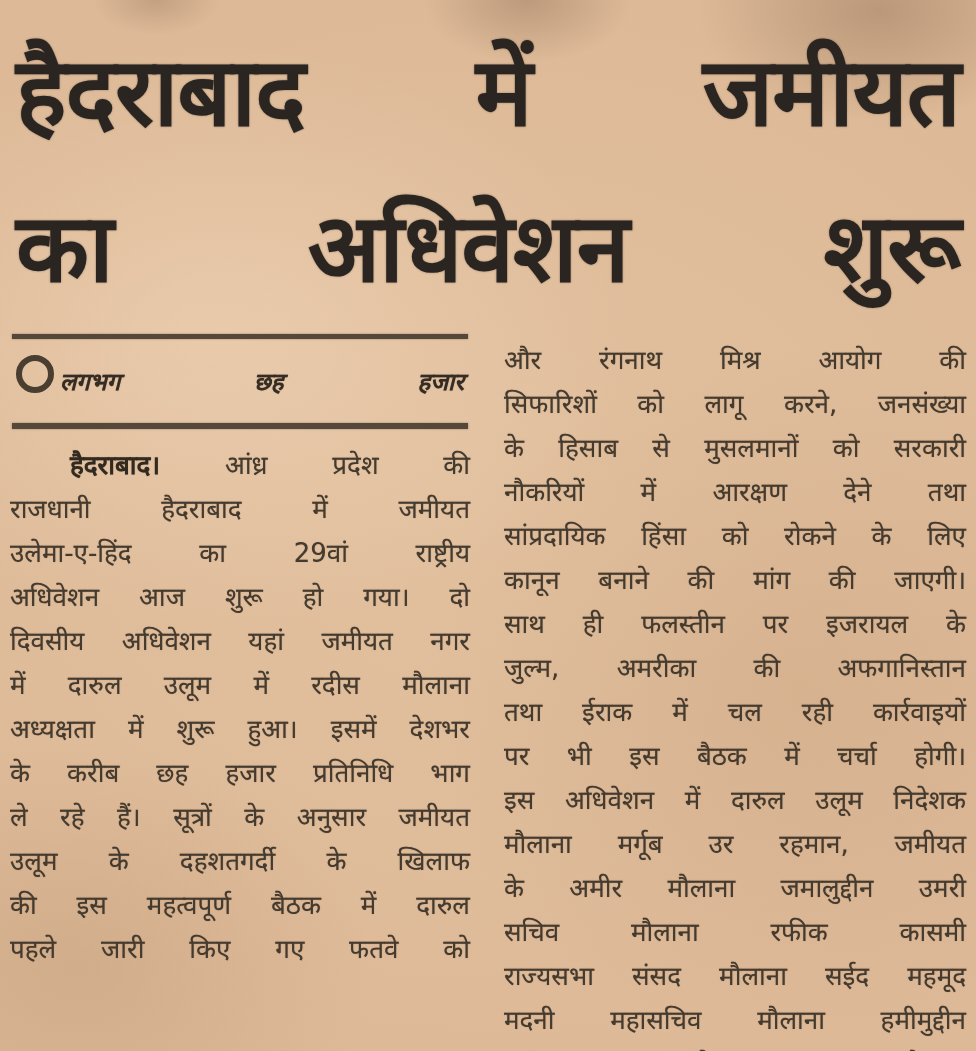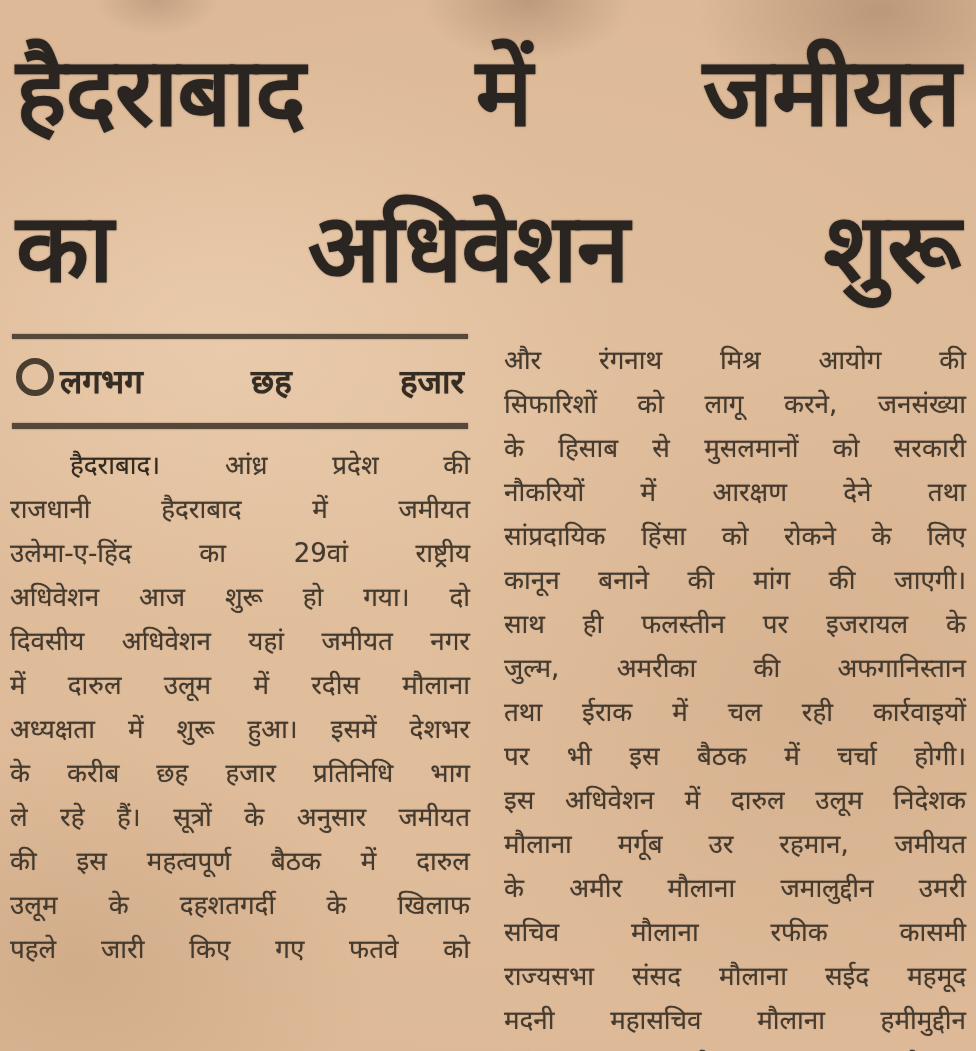--- a/index.html
+++ b/index.html
@@ -34,42 +34,43 @@
   }
   
   .columns{ display:flex; padding:0 8px; box-sizing:border-box; }
   .col-left{ width:464px; margin-right:30px; flex:none; }
   .col-right{ flex:1; padding-top:4px; }
   
   .rule{ background:#55483a; box-shadow:0 0 2px rgba(85,72,58,0.6); }
   .rule-top{ height:5px; margin:0 4px 12px 4px; }
   .rule-bottom{ height:6px; margin:10px 4px 14px 4px; }
   .subhead-line{
-    font-size:33px; font-weight:700; line-height:62px;
+    font-size:24px; font-weight:700; line-height:62px;
     color:#352c23;
     text-align:justify; text-align-last:justify;
     padding:0 8px;
     text-shadow:0 0 1px rgba(53,44,35,0.5);
+    font-style:italic;
   }
   .bullet-ring{
     display:inline-block; width:26px; height:26px;
     border:6px solid #4a3e31; border-radius:50%;
     vertical-align:-3px; margin-right:6px;
     box-sizing:content-box;
   }
   
   .body-line{
     font-size:26px; line-height:44px;
     color:#443a2e;
     text-align:justify; text-align-last:justify;
     padding:0 2px;
     text-shadow:0 0 1px rgba(68,58,46,0.45);
   }
   .indent{ padding-left:62px; }
-  .dateline{ font-weight:400; color:#32291f; }
+  .dateline{ font-weight:700; color:#32291f; }
 </style>
 </head>
 <body>
 
 <div class="page">
 
   <div class="headline">
     <div class="headline-line">हैदराबाद में जमीयत</div>
     <div class="headline-line">का अधिवेशन शुरू</div>
   </div>
@@ -87,22 +88,22 @@
       <div>
         <div class="body-line indent"><span class="dateline">हैदराबाद।</span> <span>आंध्र प्रदेश की</span></div>
         <div class="body-line">राजधानी हैदराबाद में जमीयत</div>
         <div class="body-line">उलेमा-ए-हिंद का 29वां राष्ट्रीय</div>
         <div class="body-line">अधिवेशन आज शुरू हो गया। दो</div>
         <div class="body-line">दिवसीय अधिवेशन यहां जमीयत नगर</div>
         <div class="body-line">में दारुल उलूम में रदीस मौलाना</div>
         <div class="body-line">अध्यक्षता में शुरू हुआ। इसमें देशभर</div>
         <div class="body-line">के करीब छह हजार प्रतिनिधि भाग</div>
         <div class="body-line">ले रहे हैं। सूत्रों के अनुसार जमीयत</div>
+        <div class="body-line">उलूम के दहशतगर्दी के खिलाफ</div>
         <div class="body-line">की इस महत्वपूर्ण बैठक में दारुल</div>
-        <div class="body-line">उलूम के दहशतगर्दी के खिलाफ</div>
         <div class="body-line">पहले जारी किए गए फतवे को</div>
       </div>
     </div>
 
     <div class="col-right">
       <div class="body-line">और रंगनाथ मिश्र आयोग की</div>
       <div class="body-line">सिफारिशों को लागू करने, जनसंख्या</div>
       <div class="body-line">के हिसाब से मुसलमानों को सरकारी</div>
       <div class="body-line">नौकरियों में आरक्षण देने तथा</div>
       <div class="body-line">सांप्रदायिक हिंसा को रोकने के लिए</div>

